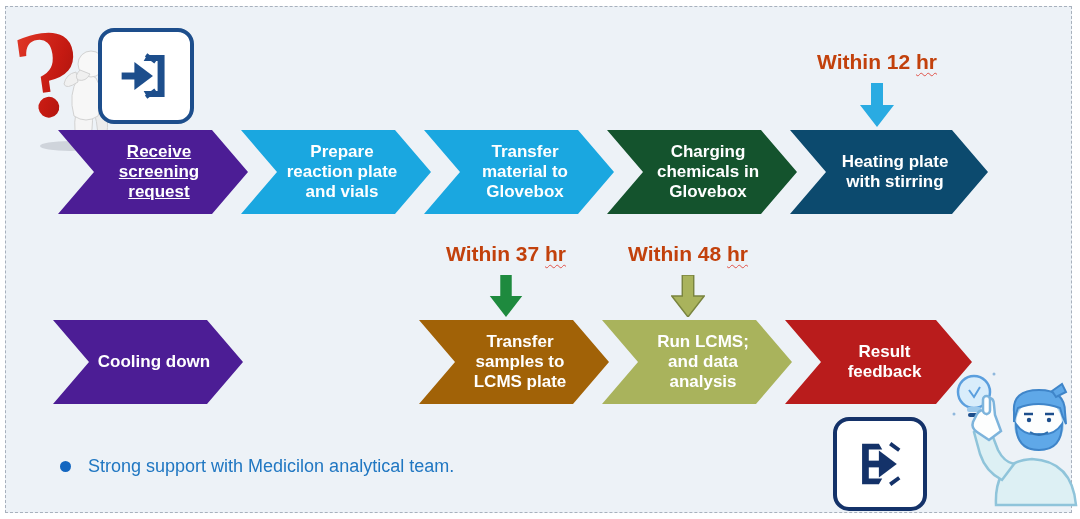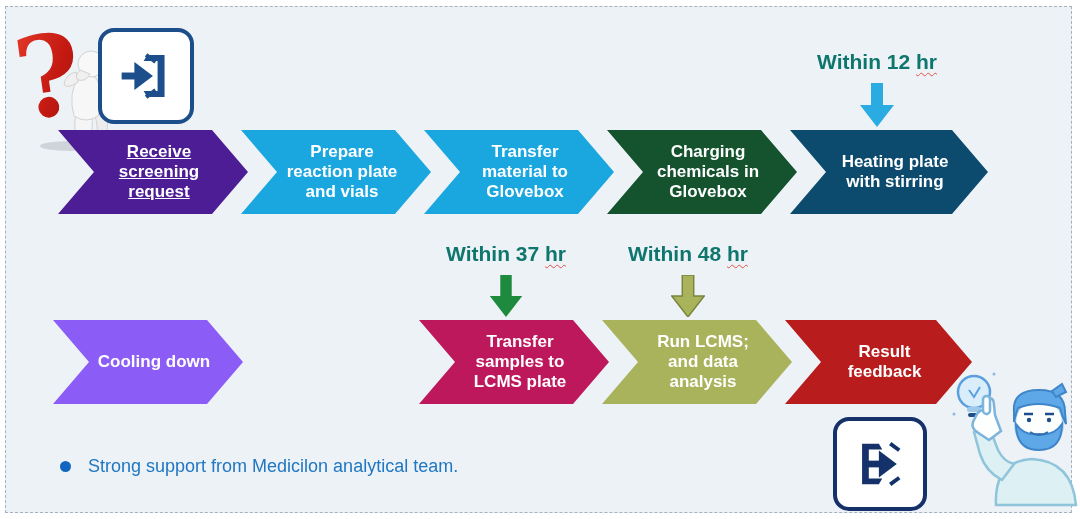--- a/index.html
+++ b/index.html
@@ -16,21 +16,21 @@
   .chev .chev-label{display:block;padding:0 26px 0 38px;}
   .row-top{top:130px;}
   .row-bottom{top:320px;}
   .t1{left:58px;width:190px}.t2{left:241px;width:190px}.t3{left:424px;width:190px}
   .t4{left:607px;width:190px}.t5{left:790px;width:198px}
   .b1{left:53px;width:190px}.b2{left:236px;width:190px}.b3{left:419px;width:190px}
   .b4{left:602px;width:190px}.b5{left:785px;width:187px}
 
   
   .timer{position:absolute;width:182px;display:flex;flex-direction:column;align-items:center;}
-  .timer-label{font-size:21px;font-weight:bold;color:#0f766e;white-space:nowrap;}
+  .timer-label{font-size:21px;font-weight:bold;color:#c2410c;white-space:nowrap;}
   .timer-label .unit{text-decoration:underline wavy #e0534a 1px;text-underline-offset:3px;}
   .timer svg{margin-top:9px;display:block;}
   .tm1{left:786px;top:50px;}
   .tm2{left:415px;top:242px;}
   .tm3{left:597px;top:242px;}
   .tm4{left:783px;top:242px;}
   .tm3 svg path{stroke:#79843f;stroke-width:1.5px;}
 
   
   .footer{position:absolute;left:60px;top:456px;display:flex;align-items:center;}
@@ -114,24 +114,24 @@
       <path d="M11 0 H23 V22 H34 L17 44 L0 22 H11 Z" fill="#1e8a3e"></path>
     </svg>
   </div>
   <div class="timer tm3">
     <div class="timer-label"><span>Within 48</span>&nbsp;<span class="unit">hr</span></div>
     <svg width="34" height="42" viewBox="0 0 34 44">
       <path d="M11 0 H23 V22 H34 L17 44 L0 22 H11 Z" fill="#a9b35c"></path>
     </svg>
   </div>
 
-  <div class="chev row-bottom b1" style="background-color: #8b5cf6;">
+  <div class="chev row-bottom b1" style="background-color: #4c1d95;">
     <span class="chev-label">Cooling down</span>
   </div>
-  <div class="chev row-bottom b3" style="background-color: #be185d;">
+  <div class="chev row-bottom b3" style="background-color: #a16207;">
     <span class="chev-label">Transfer samples to LCMS plate</span>
   </div>
   <div class="chev row-bottom b4" style="background-color: rgb(169, 179, 92);">
     <span class="chev-label">Run LCMS; and data analysis</span>
   </div>
   <div class="chev row-bottom b5" style="background-color: #b91c1c;">
     <span class="chev-label">Result feedback</span>
   </div>
 
   <div class="icon-box exit-box">
@@ -171,15 +171,15 @@
         <circle cx="95" cy="58" r="2.2" fill="#1d4e8c"></circle>
         <circle cx="115" cy="58" r="2.2" fill="#1d4e8c"></circle>
         <path d="M90 52 l9 0" stroke="#1d4e8c" stroke-width="2.5"></path>
         <path d="M111 52 l9 0" stroke="#1d4e8c" stroke-width="2.5"></path>
       </g>
     </svg>
   </div>
 
   <div class="footer">
     <span class="bullet-dot"></span>
-    <span class="footer-text">Strong support from Medicilon analytical team.</span>
+    <span class="footer-text">Strong support with Medicilon analytical team.</span>
   </div>
 </div>
 
 </body></html>

